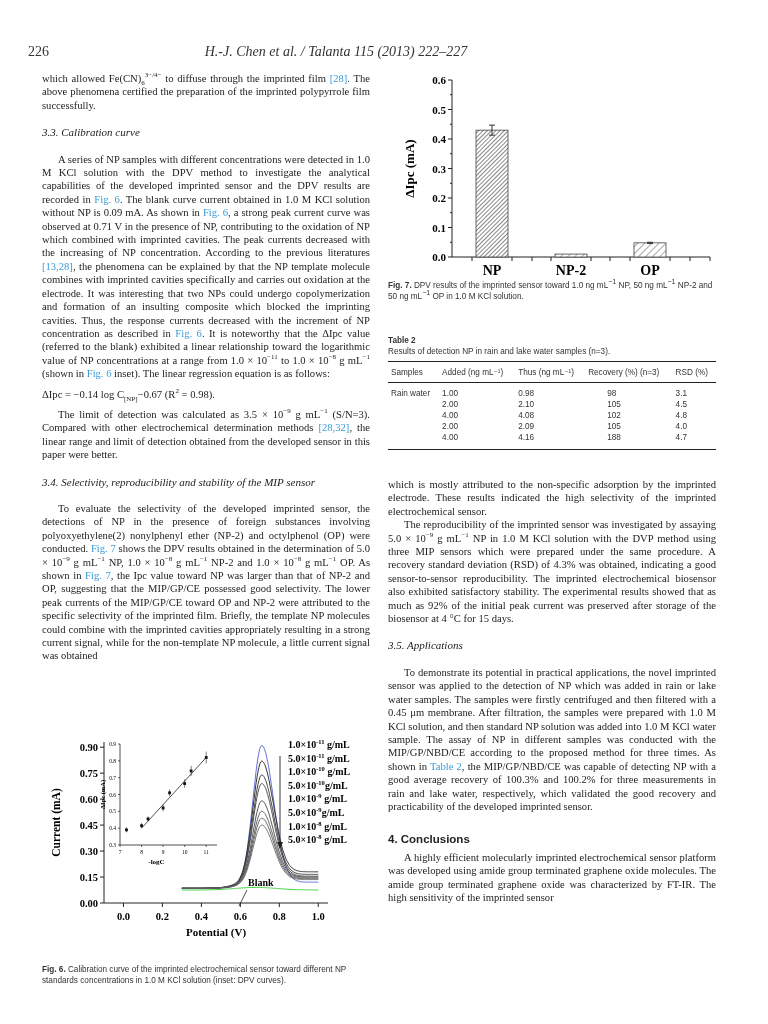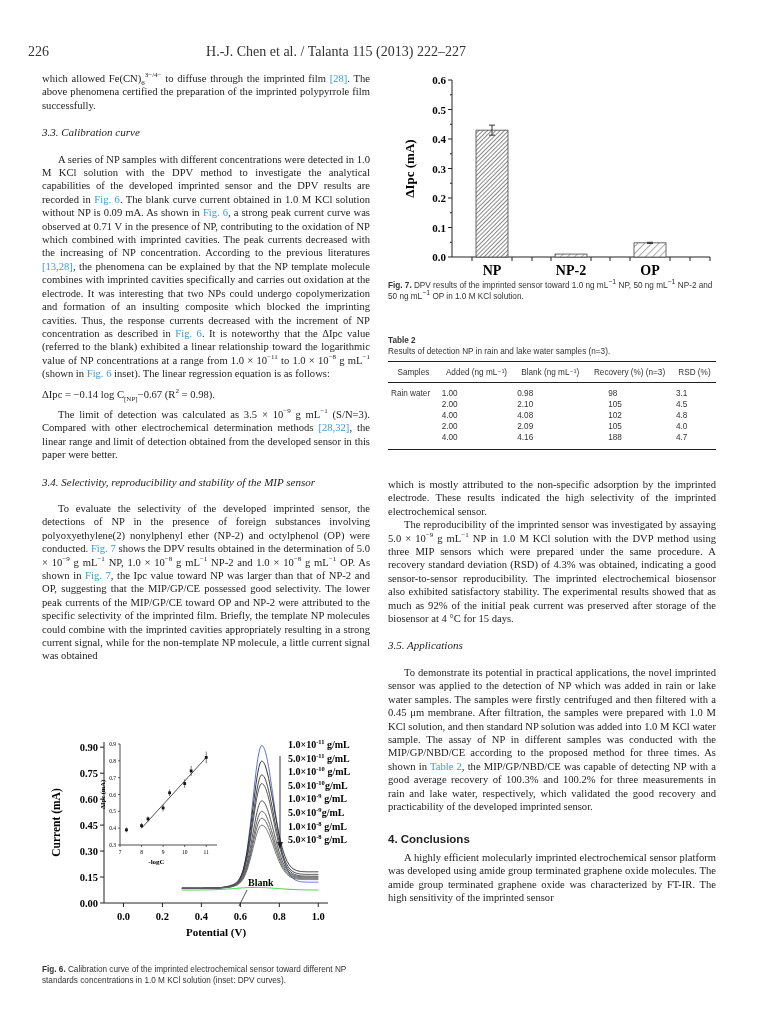--- a/index.html
+++ b/index.html
@@ -8,32 +8,32 @@
   .hdr{top:44px;font-size:14px;color:#333;}
   .col{position:absolute;width:328px;font-size:10.6px;line-height:13.4px;text-align:justify;}
   .col p{margin:0;}
   .ind{text-indent:16px;}
   .sec{font-style:italic;font-size:11px;margin:0;}
   .link{color:#3b9bd6;}
   sup,sub{font-size:7px;line-height:0;}
   .cap{font-size:8.2px;line-height:10.6px;font-family:"Liberation Sans","DejaVu Sans",sans-serif;color:#333;}
   .cap b{font-weight:bold;}
   table.t2{border-collapse:collapse;font-size:8.2px;font-family:"Liberation Sans","DejaVu Sans",sans-serif;width:328px;color:#333;}
-  table.t2 th{font-weight:normal;text-align:center;padding:5px 3px;border-top:1.5px solid #222;border-bottom:1px solid #222;white-space:nowrap;}
+  table.t2 th{font-weight:normal;text-align:left;padding:5px 3px;border-top:1.5px solid #222;border-bottom:1px solid #222;white-space:nowrap;}
   table.t2 td{padding:0 3px;line-height:11px;white-space:nowrap;}
   table.t2 tbody tr:first-child td{padding-top:5px;}
   table.t2 tbody tr:last-child td{padding-bottom:6px;border-bottom:1.5px solid #222;}
   .concl{font-weight:bold;font-size:11.5px;font-family:"Liberation Sans","DejaVu Sans",sans-serif;}
   svg text{font-family:"Liberation Serif","DejaVu Serif",serif;}
 </style>
 </head>
 <body>
 
 <div class="abs hdr" style="left:28px;">226</div>
-<div class="abs hdr" style="left:0;width:672px;text-align:center;">H.-J. Chen et al. / Talanta 115 (2013) 222–227</div>
+<div class="abs hdr" style="left:0;width:672px;text-align:center;font-style:italic;">H.-J. Chen et al. / Talanta 115 (2013) 222–227</div>
 
 <div class="col" style="left:42px;top:72px;">
   <p><span>which allowed Fe(CN)</span><sub>6</sub><sup>3−/4−</sup><span> to diffuse through the imprinted film </span><span class="link">[28]</span><span>. The above phenomena certified the preparation of the imprinted polypyrrole film successfully.</span></p>
 
   <p class="sec" style="margin-top:14px;margin-bottom:13px;">3.3.  Calibration curve</p>
 
   <p class="ind"><span>A series of NP samples with different concentrations were detected in 1.0 M KCl solution with the DPV method to investigate the analytical capabilities of the developed imprinted sensor and the DPV results are recorded in </span><span class="link">Fig. 6</span><span>. The blank curve current obtained in 1.0 M KCl solution without NP is 0.09 mA. As shown in </span><span class="link">Fig. 6</span><span>, a strong peak current curve was observed at 0.71 V in the presence of NP, contributing to the oxidation of NP which combined with imprinted cavities. The peak currents decreased with the increasing of NP concentration. According to the previous literatures </span><span class="link">[13,28]</span><span>, the phenomena can be explained by that the NP template molecule combines with imprinted cavities specifically and carries out oxidation at the electrode. It was interesting that two NPs could undergo copolymerization and formation of an insulting composite which blocked the imprinting cavities. Thus, the response currents decreased with the increment of NP concentration as described in </span><span class="link">Fig. 6</span><span>. It is noteworthy that the ΔIpc value (referred to the blank) exhibited a linear relationship toward the logarithmic value of NP concentrations at a range from 1.0 × 10</span><sup>−11</sup><span> to 1.0 × 10</span><sup>−8</sup><span> g mL</span><sup>−1</sup><span> (shown in </span><span class="link">Fig. 6</span><span> inset). The linear regression equation is as follows:</span></p>
 
   <p style="margin-top:7px;margin-bottom:7px;"><span>ΔIpc = −0.14 log C</span><sub>[NP]</sub><span>−0.67 (R</span><sup>2</sup><span> = 0.98).</span></p>
 
@@ -204,21 +204,21 @@
 <div class="abs cap" style="left:388px;top:281px;width:328px;"><b>Fig. 7.</b><span> DPV results of the imprinted sensor toward 1.0 ng mL</span><sup>−1</sup><span> NP, 50 ng mL</span><sup>−1</sup><span> NP-2 and 50 ng mL</span><sup>−1</sup><span> OP in 1.0 M KCl solution.</span></div>
 
 <div class="abs" style="left:388px;top:336px;width:328px;">
   <div class="cap" style="font-weight:bold;">Table 2</div>
   <div class="cap" style="margin-bottom:4px;">Results of detection NP in rain and lake water samples (n=3).</div>
   <table class="t2">
     <thead>
         <tr>
       <th>Samples</th>
       <th>Added (ng mL⁻¹)</th>
-      <th>Blank (ng mL⁻¹)</th>
+      <th>Thus (ng mL⁻¹)</th>
       <th>Recovery (%) (n=3)</th>
       <th>RSD (%)</th>
     </tr>
       </thead>
     <tbody id="t2body">
         <tr>
           <td>Rain water</td>
           <td>1.00</td>
           <td>0.98</td>
           <td style="padding-left: 22px;">98</td>

